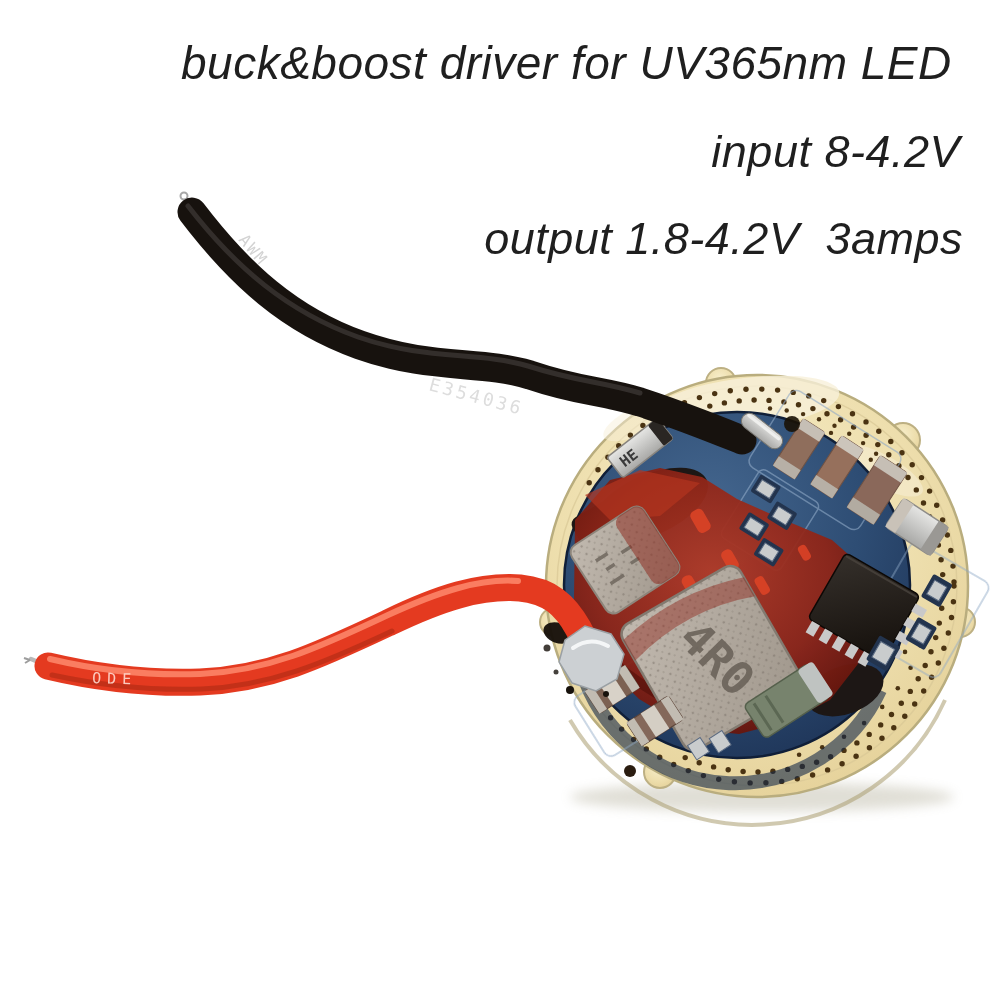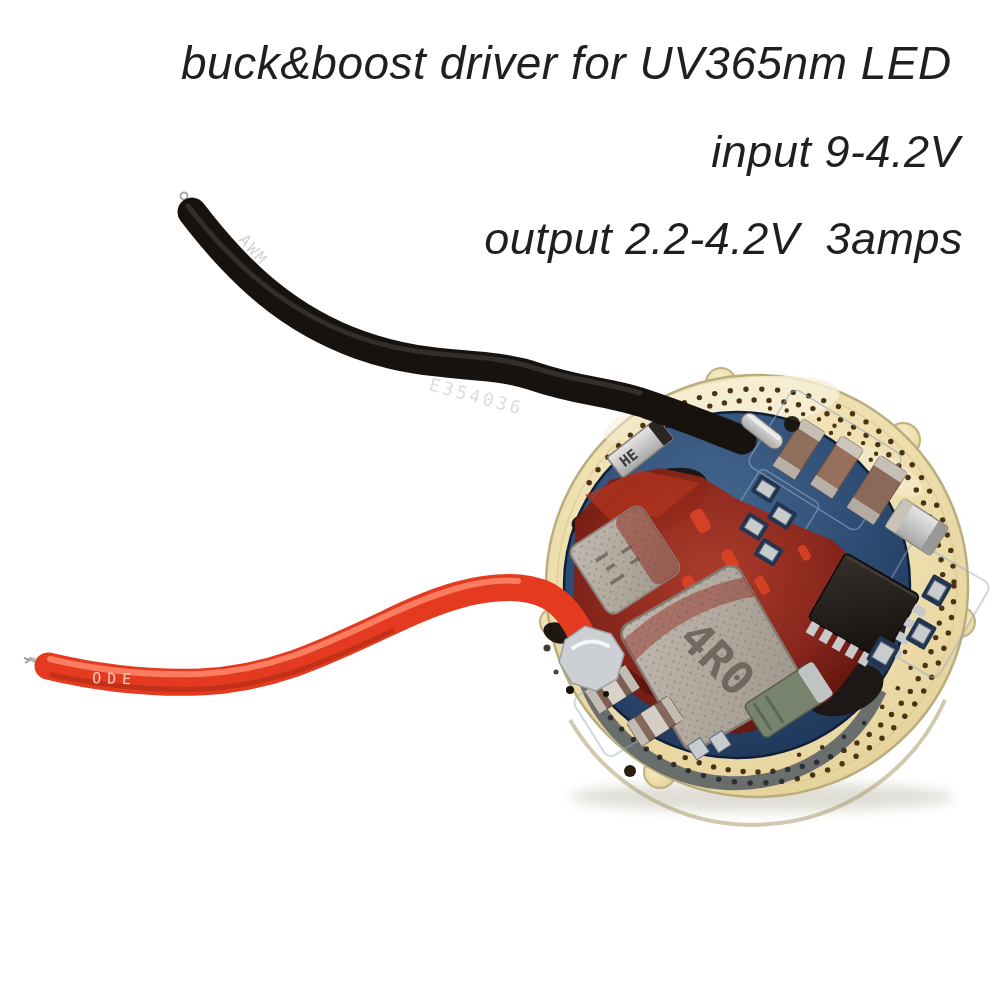--- a/index.html
+++ b/index.html
@@ -407,15 +407,15 @@
         <path d="M 565 640 L 585 626 L 611 634 L 624 654 L 617 679 L 596 691 L 572 683 L 559 662 Z" fill="#ccd0d3" stroke="#9aa0a4" stroke-width="1.5"></path>
         <path d="M 573 648 Q 590 636 608 646" fill="none" stroke="#f4f6f7" stroke-width="4" stroke-linecap="round"></path>
         <circle cx="570" cy="690" r="4" fill="#17110b"></circle>
           <circle cx="606" cy="694" r="3" fill="#17110b"></circle>
         <circle cx="556" cy="672" r="2.5" fill="#17110b" opacity="0.8"></circle>
       </g>
     </g>
   </svg>
 
   <div class="headline h1">buck&amp;boost driver for UV365nm LED</div>
-  <div class="headline h2">input 9-4.2V</div>
-  <div class="headline h3">output 2.2-4.2V  3amps</div>
+  <div class="headline h2">input 8-4.2V</div>
+  <div class="headline h3">output 1.8-4.2V  3amps</div>
 </div>
 
 </body></html>

